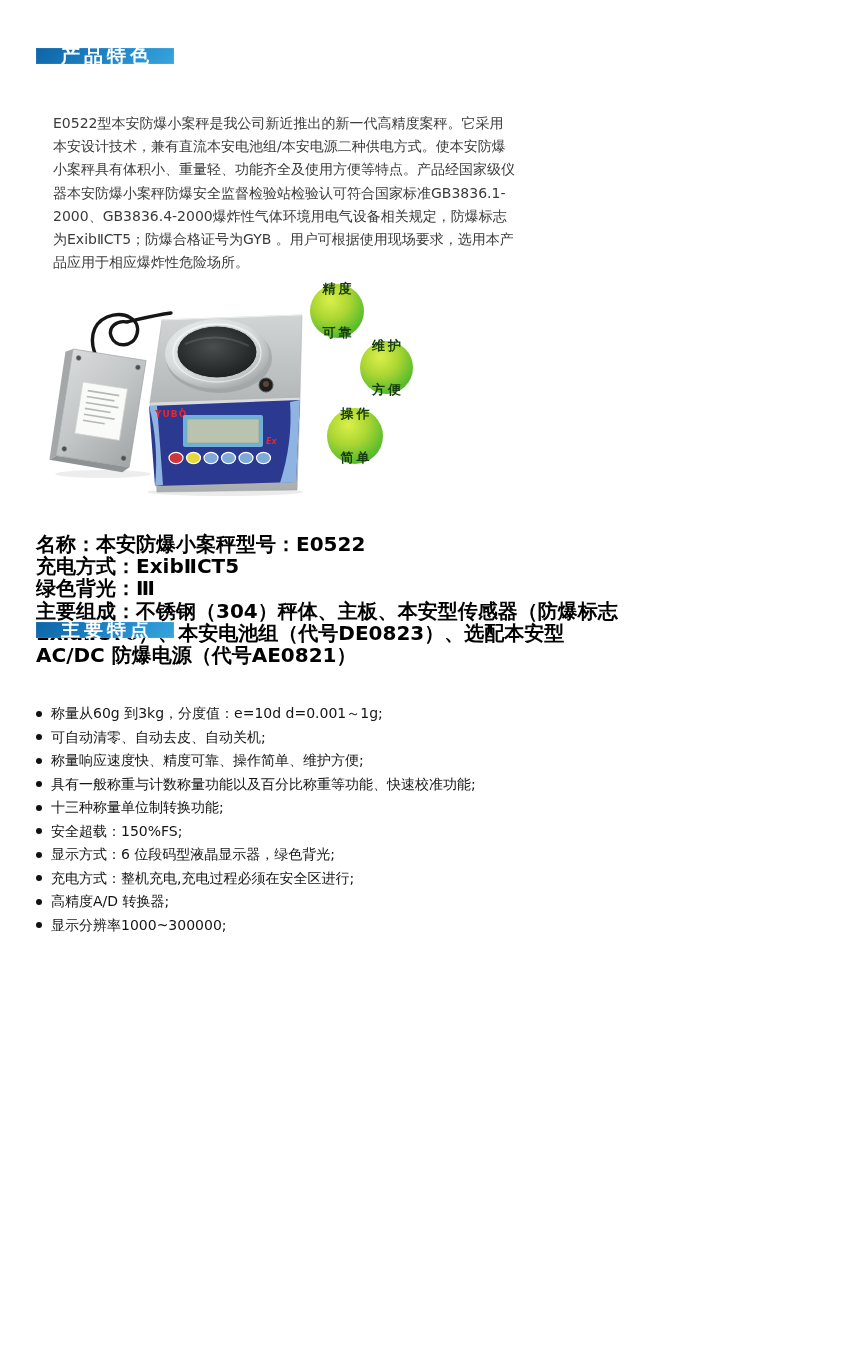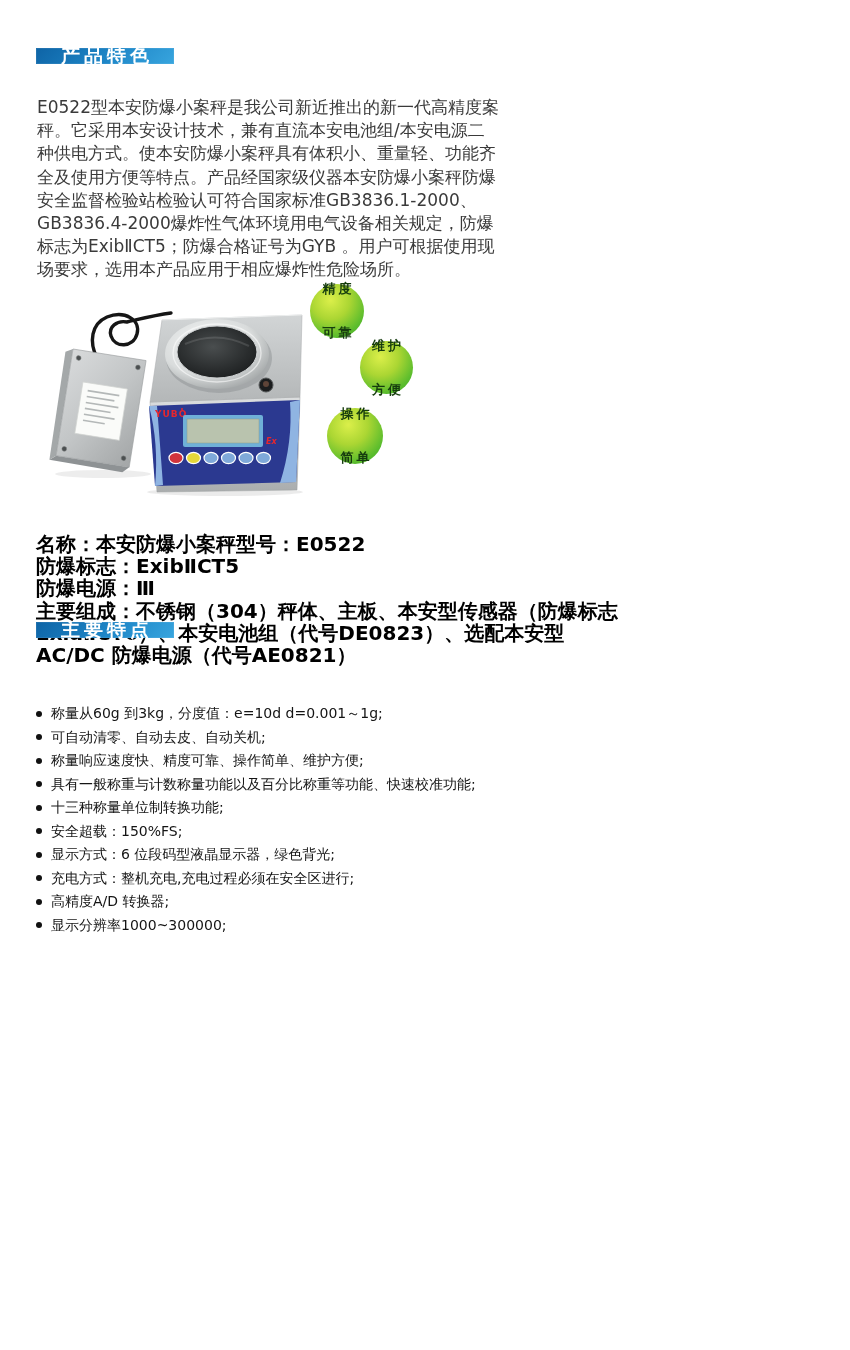--- a/index.html
+++ b/index.html
@@ -15,22 +15,22 @@
     box-shadow:inset 0 0 0 1px rgba(255,255,255,0.08);
   }
   .section-badge span{
     color:#ffffff;font-weight:bold;font-size:19px;letter-spacing:4px;text-indent:4px;
   }
   #badge-features{top:48px;}
   #badge-points{top:622px;}
 
   
   .intro{
-    position:absolute;left:37px;top:96px;width:463px;margin:0;
-    font-size:17px;line-height:23.2px;color:#3a3a3a;
+    position:absolute;left:37px;top:96px;width:463px;margin:16px;
+    font-size:14px;line-height:23.2px;color:#3a3a3a;
   }
 
   
   .product-photo{position:absolute;left:45px;top:292px;width:265px;height:205px;}
 
   
   .fbadge{
     position:absolute;border-radius:50%;
     display:flex;flex-direction:column;align-items:center;justify-content:center;
     background:radial-gradient(circle at 38% 30%, #dbef4a 0%, #abd633 38%, #5cbd2d 72%, #36a425 100%);
@@ -183,23 +183,23 @@
   </div>
   <div class="fbadge fbadge-3">
     <span>操作</span>
     <span>简单</span>
   </div>
 
   <div class="specs">
 
       <div class="spec-line">名称：本安防爆小案秤型号：E0522</div>
 
-      <div class="spec-line">防爆标志：ExibⅡCT5</div>
-
-      <div class="spec-line">防爆电源：Ⅲ</div>
+      <div class="spec-line">充电方式：ExibⅡCT5</div>
+
+      <div class="spec-line">绿色背光：Ⅲ</div>
 
       <div class="spec-line">主要组成：不锈钢（304）秤体、主板、本安型传感器（防爆标志ExiaⅡCT6）、本安电池组（代号DE0823）、选配本安型AC/DC 防爆电源（代号AE0821）</div>
     </div>
 
   <div class="section-badge" id="badge-points">
     <span>主要特点</span>
   </div>
 
   <ul class="features">
 

